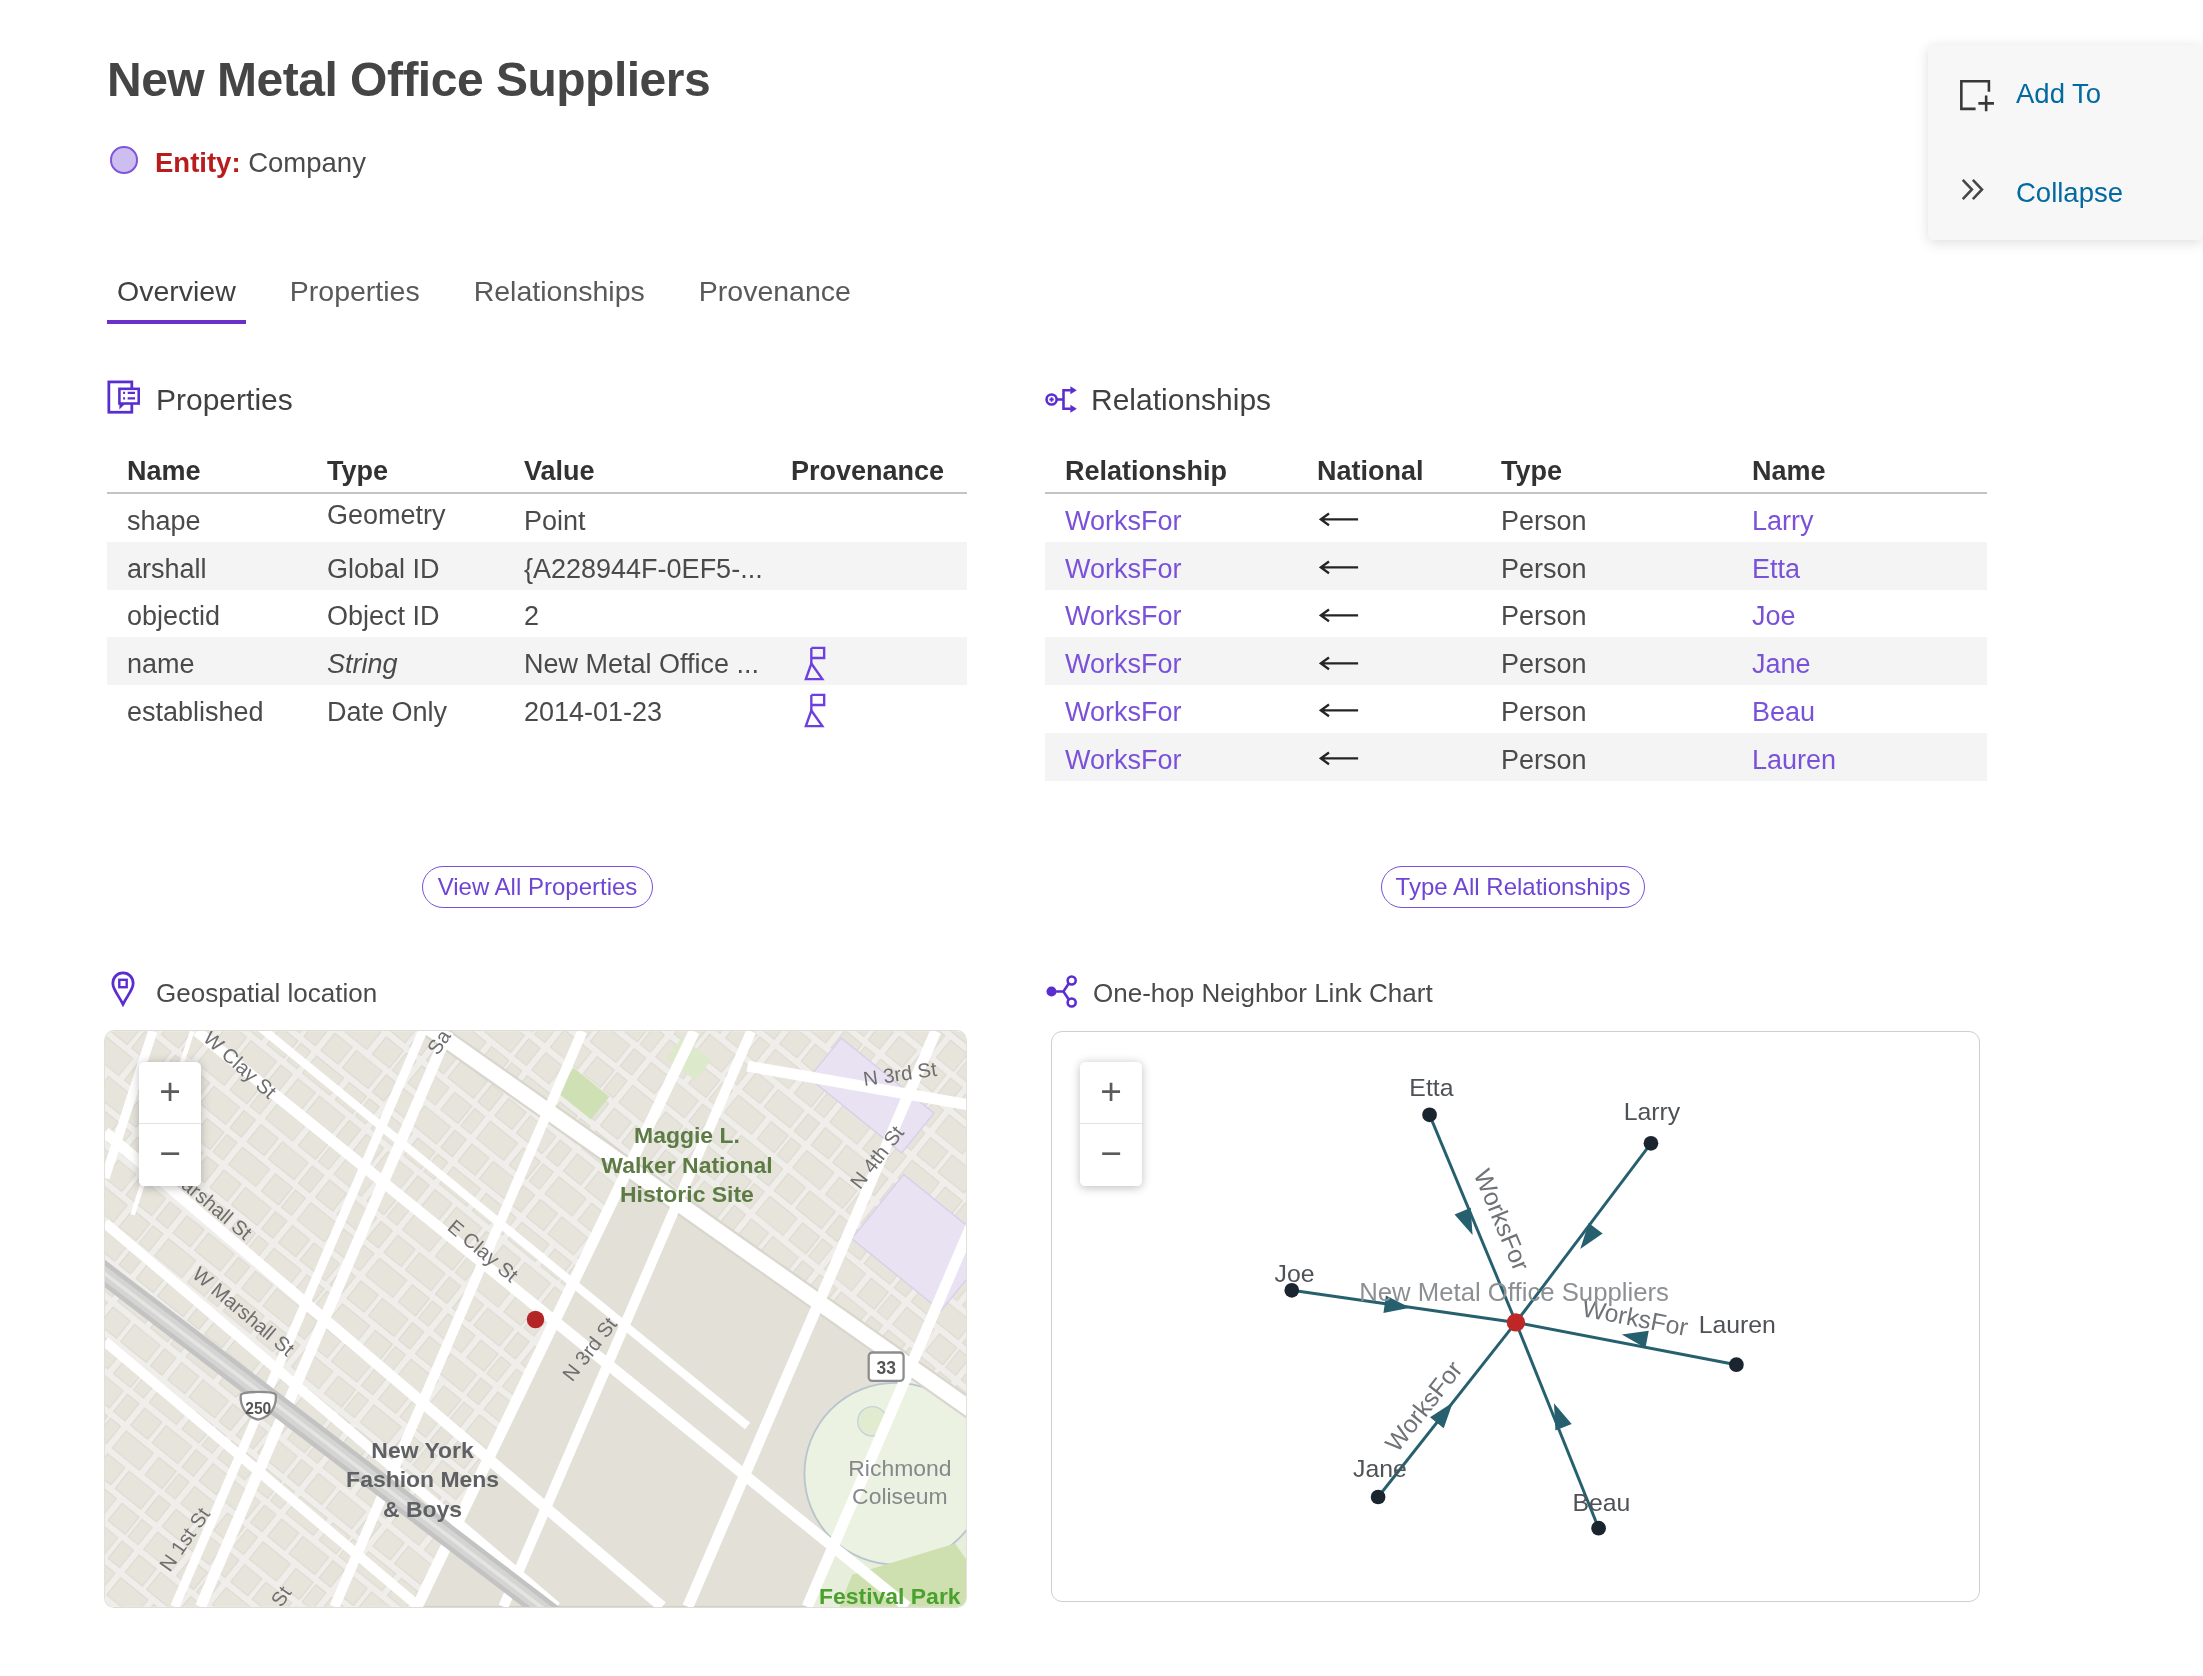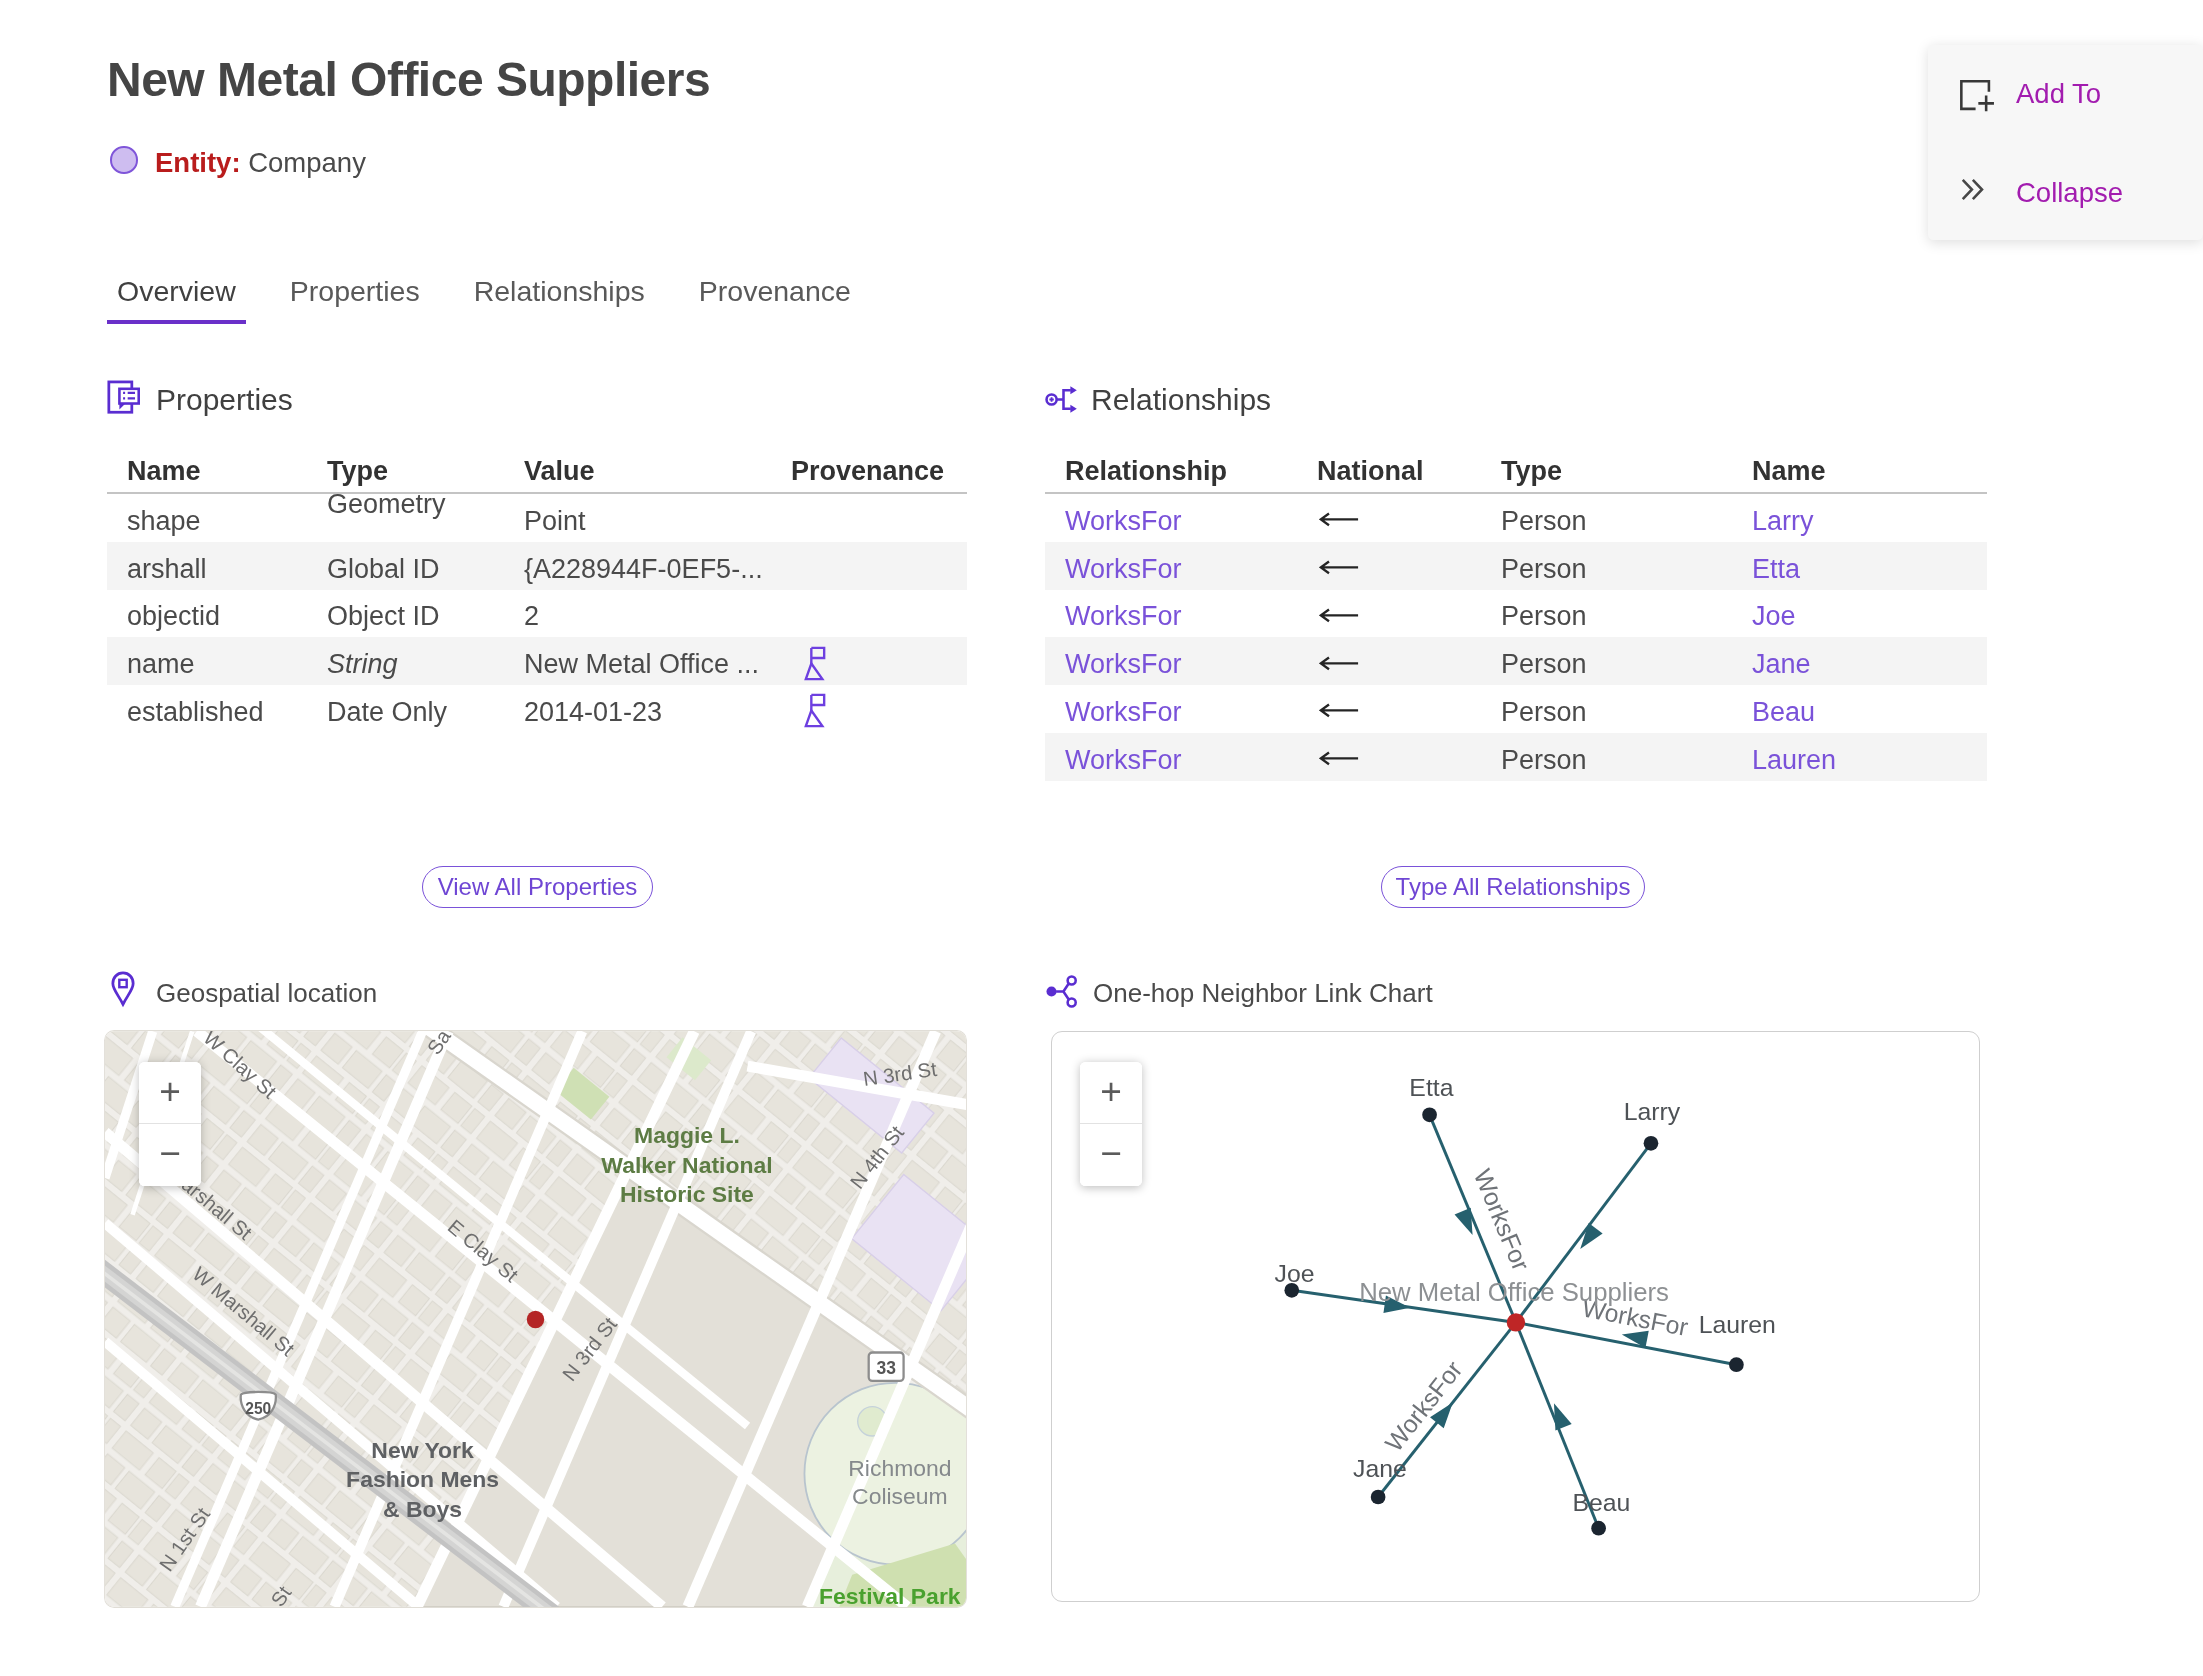--- a/index.html
+++ b/index.html
@@ -6,21 +6,21 @@
   html,body { width:2204px; height:1677px; background:#ffffff; font-family:"Liberation Sans", sans-serif; position:relative; overflow:hidden; }
   .abs { position:absolute; }
   h1 { position:absolute; left:107px; top:52px; font-size:48px; font-weight:bold; color:#454545; letter-spacing:-0.5px; }
   .entity-dot { position:absolute; left:110px; top:146px; width:27.5px; height:27.5px; border-radius:50%; background:#cebdf0; border:2.8px solid #7f55d9; }
   .entity-txt { position:absolute; left:155px; top:147px; font-size:27.5px; color:#4a4a4a; }
   .entity-txt b { color:#b91c1c; }
   .tabs { position:absolute; left:107px; top:275px; font-size:28.5px; color:#595959; }
   .tab { display:inline-block; padding:0 10px; margin-right:34px; padding-bottom:12px; }
   .tab.active { border-bottom:4.6px solid #6a30c9; color:#404040; }
   .card { position:absolute; left:1928px; top:45px; width:275px; height:195px; background:#f7f7f7; border-radius:5.5px; box-shadow:0 2.8px 13px rgba(0,0,0,0.13); }
-  .card-label { position:absolute; font-size:27.5px; color:#a21caf; }
+  .card-label { position:absolute; font-size:27.5px; color:#0369a1; }
   .sec-head { position:absolute; font-size:30px; color:#404040; }
   .th { position:absolute; font-size:27px; font-weight:bold; color:#323232; }
   .td { position:absolute; font-size:27px; color:#4a4a4a; }
   .lnk { color:#7a52d9; }
   .band { position:absolute; background:#f4f4f4; height:48px; }
   .hdiv { position:absolute; height:1.8px; background:#c4c4c4; }
   .pill { position:absolute; border:1.8px solid #7a52d9; border-radius:22px; color:#6f46d4; font-size:24px; text-align:center; }
   .zbtns { position:absolute; width:62px; border-radius:5.5px; box-shadow:0 1.8px 9.2px rgba(0,0,0,0.25); background:#fff; }
   .zbtn { width:62px; height:62px; background:#fff; color:#5b5b5b; font-size:37px; line-height:59px; text-align:center; }
   .zbtn.plus { border-radius:5.5px 5.5px 0 0; border-bottom:0.9px solid #e2e2e2; }
@@ -61,21 +61,21 @@
   <div class="band" style="left:107px; top:542px; width:860px;"></div>
   <div class="band" style="left:107px; top:637px; width:860px;"></div>
   <div class="hdiv" style="left:107px; top:492px; width:860px;"></div>
 
   <div class="th" style="left:127px; top:456px;">Name</div>
   <div class="th" style="left:327px; top:456px;">Type</div>
   <div class="th" style="left:524px; top:456px;">Value</div>
   <div class="th" style="left:791px; top:456px;">Provenance</div>
 
   <div class="td" style="left:127px; top:506px;">shape</div>
-  <div class="td" style="left:327px; top:489px;">Geometry</div>
+  <div class="td" style="left:327px; top:500px;">Geometry</div>
   <div class="td" style="left:524px; top:506px;">Point</div>
 
   <div class="td" style="left:127px; top:554px;">arshall</div>
   <div class="td" style="left:327px; top:554px;">Global ID</div>
   <div class="td" style="left:524px; top:554px;text-align:right;">{A228944F-0EF5-...</div>
 
   <div class="td" style="left:127px; top:601px;">objectid</div>
   <div class="td" style="left:327px; top:601px;">Object ID</div>
   <div class="td" style="left:524px; top:601px;">2</div>
 

